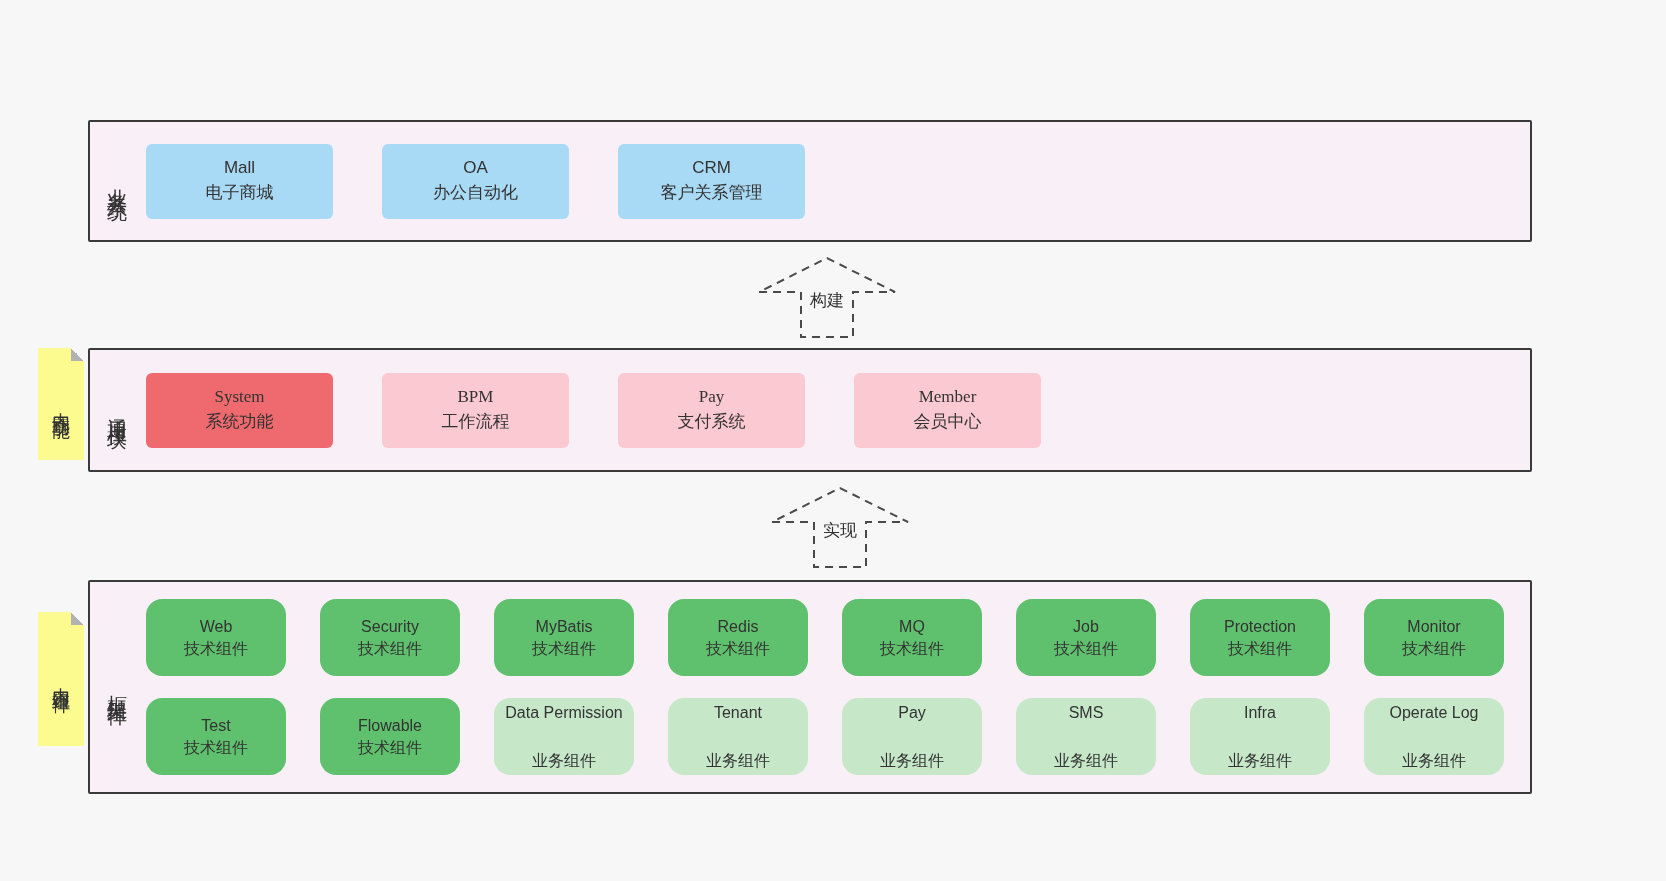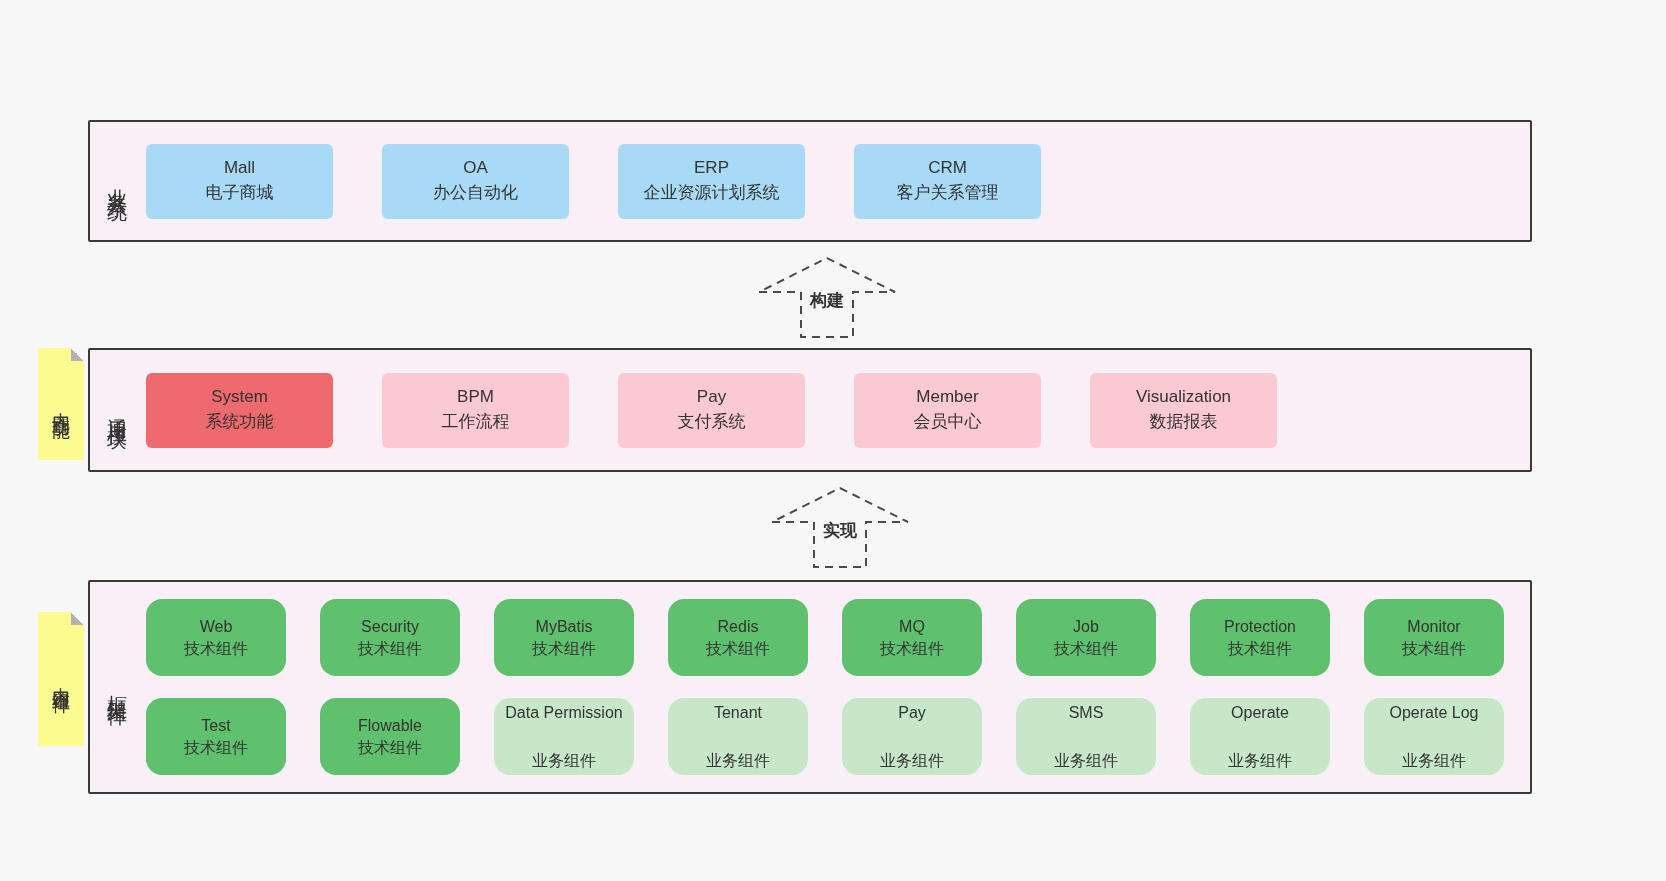--- a/index.html
+++ b/index.html
@@ -22,21 +22,21 @@
     position: absolute;
     left: 88px;
     width: 1444px;
     background: #f9eff7;
     border: 2px solid #3a3a3a;
     border-radius: 2px;
     display: flex;
     align-items: center;
   }
   .band-business   { top: 120px; height: 122px; }
-  .band-modules    { top: 348px; height: 124px; }
+  .band-modules    { top: 348px; height: 124px; font-family: Liberation Serif, serif; }
   .band-components { top: 580px; height: 214px; }
 
   .label-col {
     width: 56px;
     align-self: stretch;
     display: flex;
     align-items: center;
     justify-content: center;
     flex: 0 0 auto;
   }
@@ -86,21 +86,20 @@
   .arrow-label {
     position: absolute;
     left: 50%;
     top: 44px;
     transform: translate(-50%, -50%);
     background: #f7f7f7;
     padding: 1px 4px;
     font-size: 17px;
     color: #333;
     white-space: nowrap;
-    font-weight: bold;
   }
 
   
   .tab {
     position: absolute;
     left: 38px;
     width: 46px;
     background: #fbfb8f;
     display: flex;
     align-items: center;
@@ -131,24 +130,20 @@
     <div class="cards cards-wide">
       <div class="card card-wide c-blue">
         <div>Mall</div>
         <div>电子商城</div>
       </div>
       <div class="card card-wide c-blue">
         <div>OA</div>
         <div>办公自动化</div>
       </div>
       <div class="card card-wide c-blue">
-        <div>ERP</div>
-        <div>企业资源计划系统</div>
-      </div>
-      <div class="card card-wide c-blue">
         <div>CRM</div>
         <div>客户关系管理</div>
       </div>
     </div>
   </section>
 
   <div class="arrow-wrap arrow-build">
     <svg viewBox="0 0 140 84">
       <polygon points="70,2 138,36 96,36 96,81 44,81 44,36 2,36" fill="none" stroke="#4a4a4a" stroke-width="2" stroke-dasharray="8 6"></polygon>
     </svg>
@@ -172,24 +167,20 @@
         <div>工作流程</div>
       </div>
       <div class="card card-wide c-pink">
         <div>Pay</div>
         <div>支付系统</div>
       </div>
       <div class="card card-wide c-pink">
         <div>Member</div>
         <div>会员中心</div>
       </div>
-      <div class="card card-wide c-pink">
-        <div>Visualization</div>
-        <div>数据报表</div>
-      </div>
     </div>
   </section>
 
   <div class="arrow-wrap arrow-implement">
     <svg viewBox="0 0 140 84">
       <polygon points="70,2 138,36 96,36 96,81 44,81 44,36 2,36" fill="none" stroke="#4a4a4a" stroke-width="2" stroke-dasharray="8 6"></polygon>
     </svg>
     <span class="arrow-label">实现</span>
   </div>
 
@@ -254,21 +245,21 @@
         </div>
         <div class="card card-small c-lightgreen">
           <div>Pay</div>
           <div>业务组件</div>
         </div>
         <div class="card card-small c-lightgreen">
           <div>SMS</div>
           <div>业务组件</div>
         </div>
         <div class="card card-small c-lightgreen">
-          <div>Operate</div>
+          <div>Infra</div>
           <div>业务组件</div>
         </div>
         <div class="card card-small c-lightgreen">
           <div>Operate Log</div>
           <div>业务组件</div>
         </div>
       </div>
     </div>
   </section>
 

